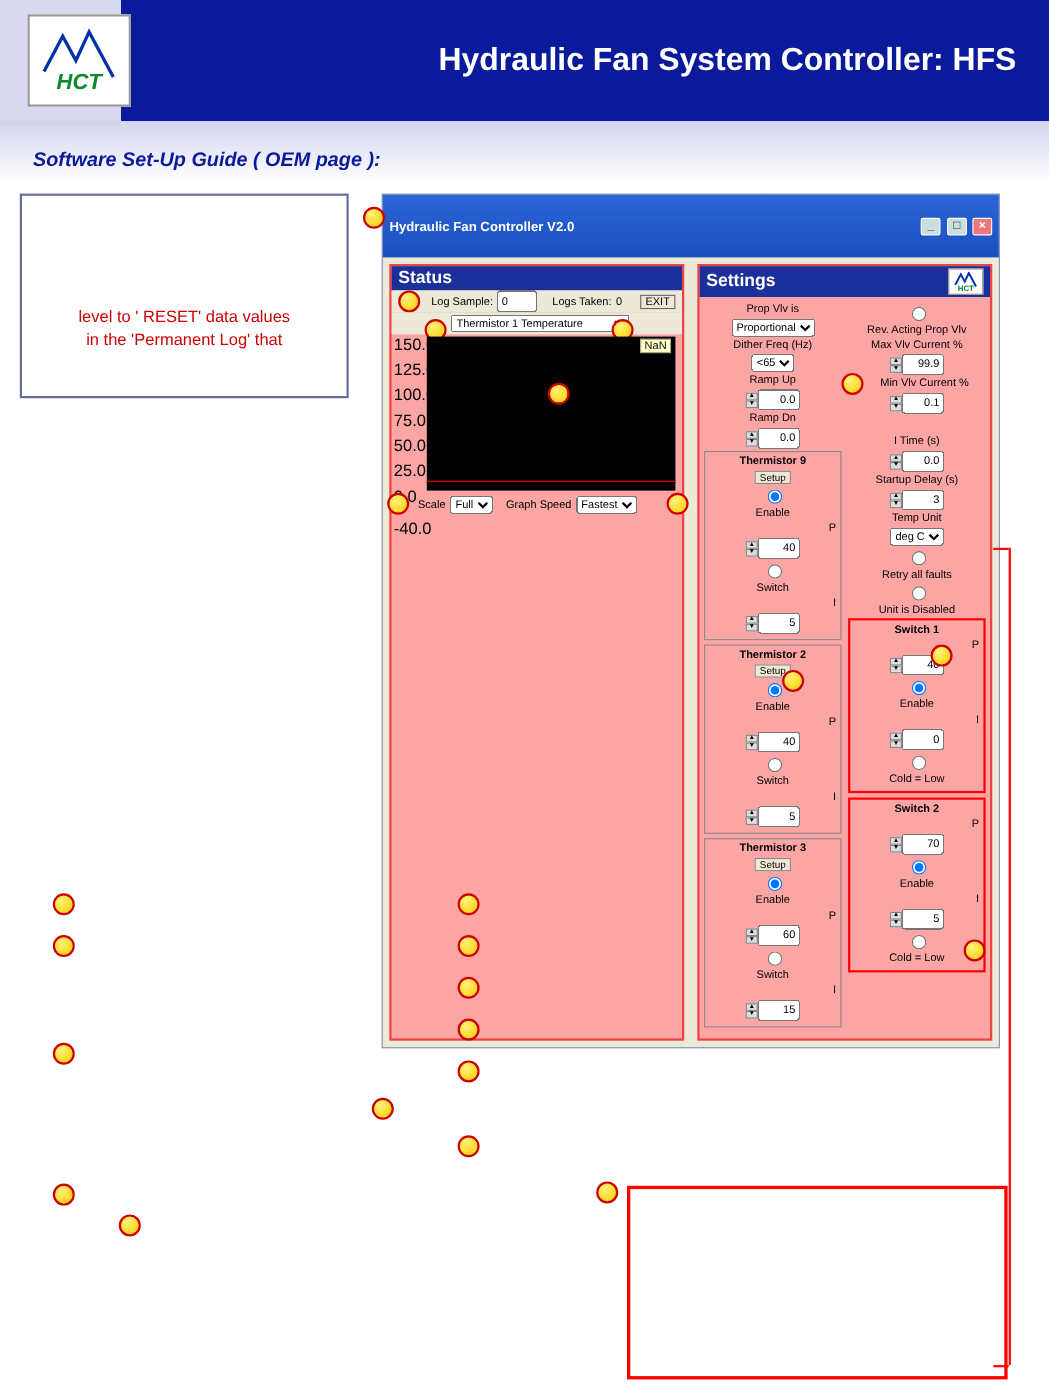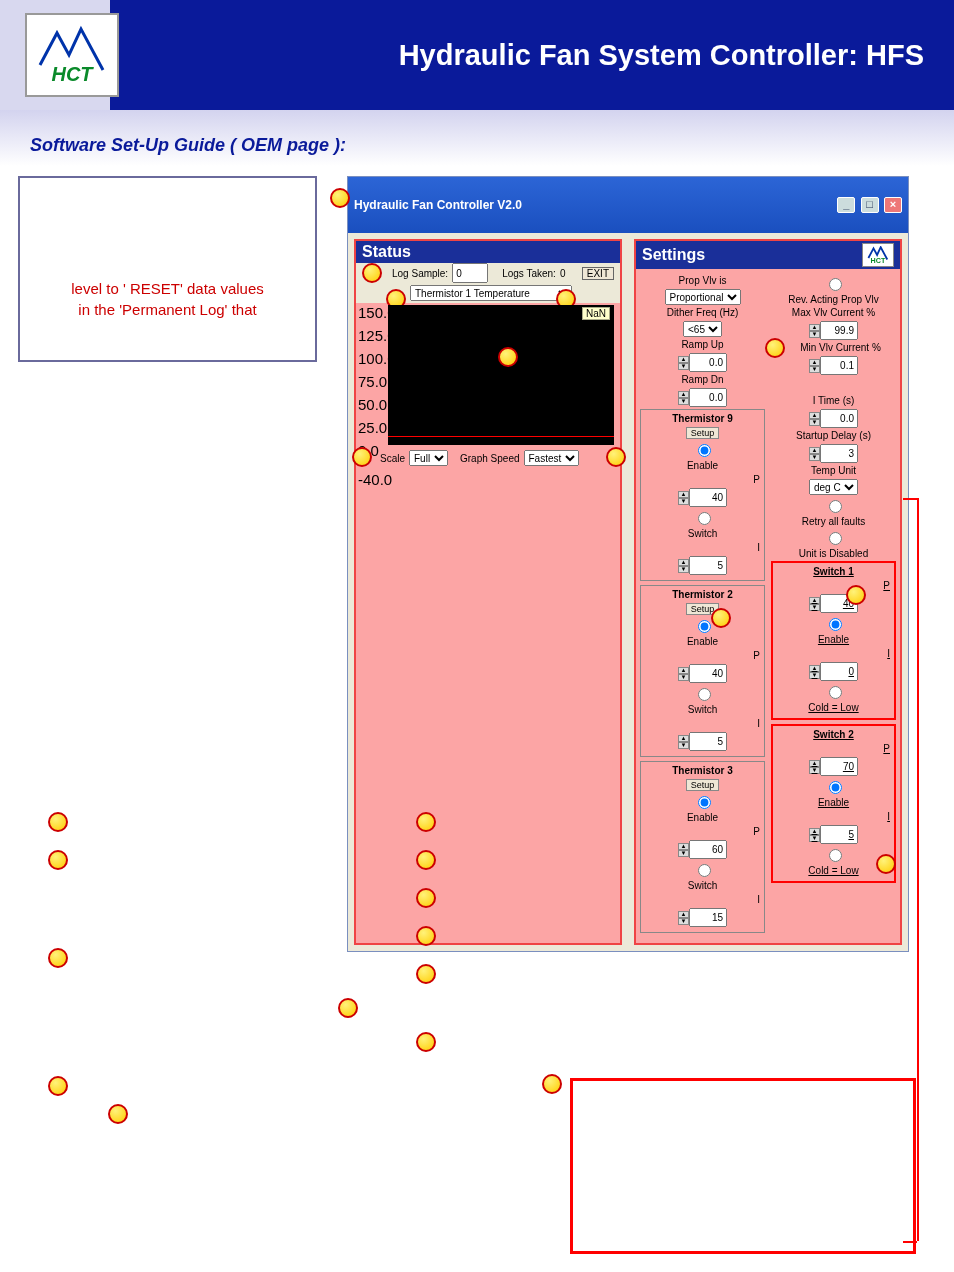--- a/index.html
+++ b/index.html
@@ -39,21 +39,21 @@
 
   .settings-body{padding:6px 4px; display:flex; gap:6px; font-size:10px;}
   .col{flex:1;}
   .row{display:flex; align-items:center; margin-bottom:2px; gap:3px;flex-direction:column;}
   .row label{flex:1;}
   .spin{display:flex; align-items:center;}
   .spin input{width:30px; height:13px; font-size:10px; text-align:right;}
   .spin-btns{display:flex; flex-direction:column;}
   .spin-btns button{width:11px; height:7px; font-size:6px; line-height:5px; padding:0; border:1px solid #888; background:#ddd;}
   .group{border:1px solid #888; padding:3px 4px; margin-bottom:4px; position:relative;}
-  .group.red{border:2px solid #f00;text-decoration:underline;}
+  .group.red{border:2px solid #f00;}
   .smallbtn{background:#efe7d6; border:1px solid #888; font-size:9px; padding:0 4px;}
   .grouphead{font-weight:bold;}
   .rad{margin-right:2px;}
   .mini-logo{width:30px; height:22px; background:#fff; border:1px solid #888; display:flex; align-items:center; justify-content:center;}
 
   
   .marker{ width:16px; height:16px; border-radius:50%; background:radial-gradient(circle at 35% 30%, #fff27a, #ffcc00); border:2px solid #c00; display:inline-block; vertical-align:middle; position:absolute;}
   .m-inline{ position:relative; top:auto; left:auto; display:inline-block; vertical-align:top; margin-right:6px; flex-shrink:0;}
 
   .legend { margin-top:440px; padding:10px 20px 0 30px; font-size:13px; color:#000; display:flex; gap:30px;}

